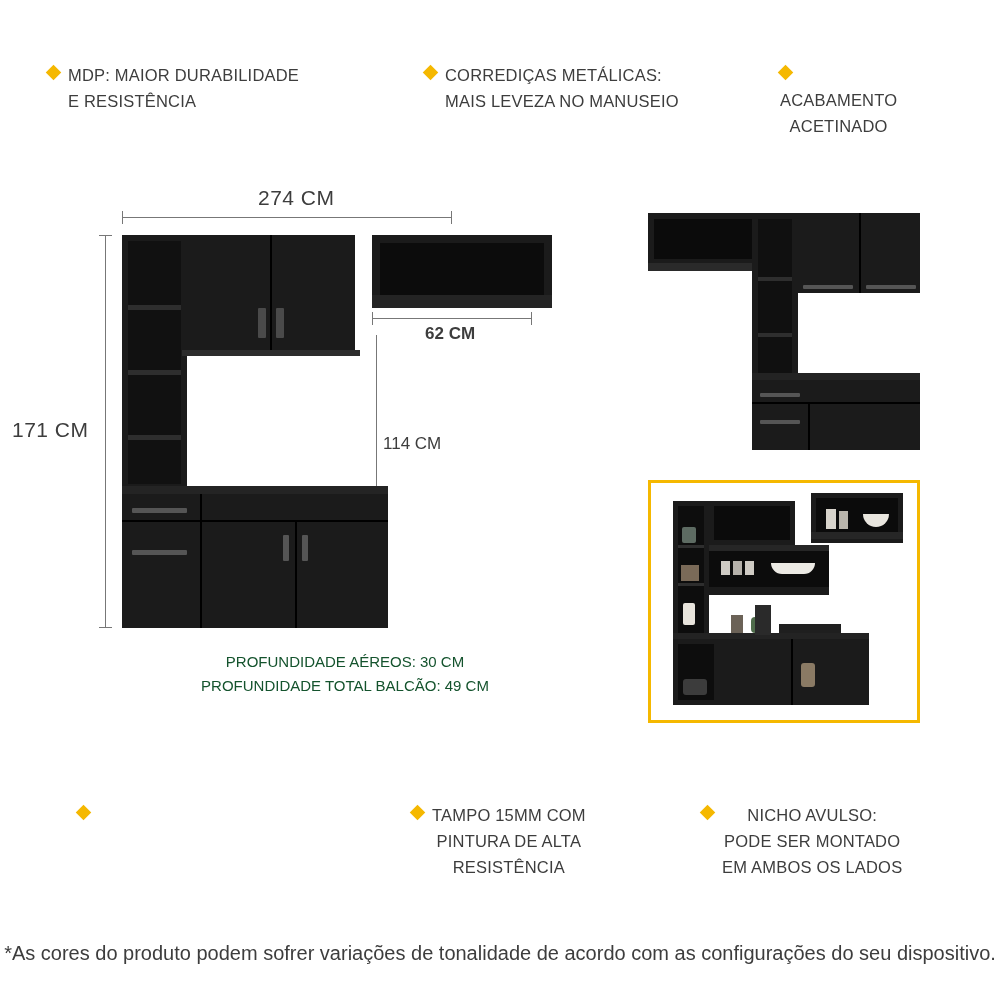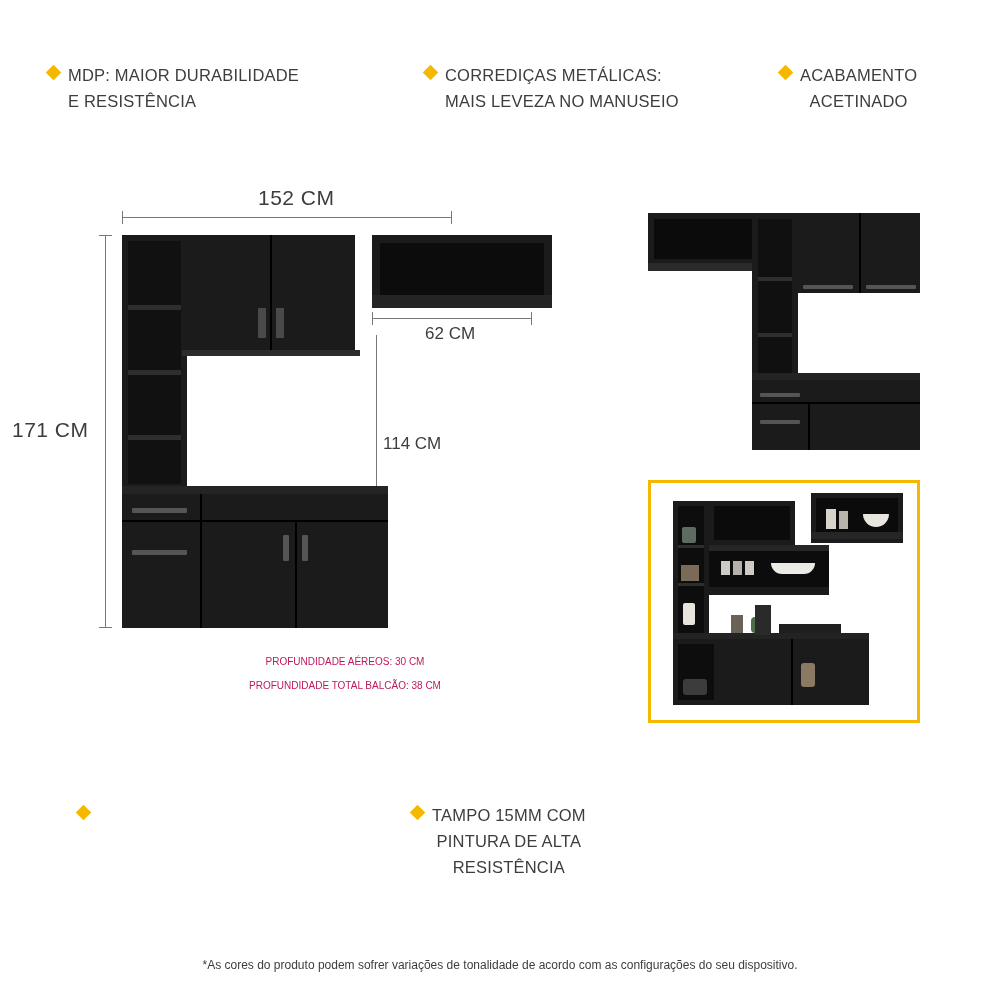--- a/index.html
+++ b/index.html
@@ -40,36 +40,35 @@
     line-height: 26px;
     color: #3d3d3d;
     letter-spacing: .2px;
     white-space: pre-line;
   }
   .feature.center .feature-text { text-align: center; }
 
   
   #feat-mdp      { left: 48px;  top: 62px;  width: 330px; }
   #feat-corr     { left: 425px; top: 62px;  width: 320px; }
-  #feat-acab     { left: 780px; top: 62px;  width: 220px; }
+  #feat-acab     { left: 780px; top: 62px;  width: 220px; flex-direction: column; }
 
   
   #feat-armario  { left: 78px;  top: 802px; width: 300px; }
   #feat-tampo    { left: 412px; top: 802px; width: 250px; }
   #feat-nicho    { left: 702px; top: 802px; width: 260px; }
 
   
   #footnote {
     position: absolute;
     left: 0; right: 0;
     top: 942px;
     text-align: center;
-    font-size: 12px;
-    color: #3d3d3d;
-    margin-top: 16px;
+    font-size: 20px;
+    color: #3d3d3d;
   }
 
   
   #tech {
     position: absolute;
     left: 100px;
     top: 190px;
     width: 470px;
     height: 520px;
   }
@@ -87,23 +86,23 @@
     white-space: nowrap;
   }
 
   
   #depth-captions {
     position: absolute;
     left: 110px;
     top: 650px;
     width: 470px;
     text-align: center;
-    font-size: 10px;
+    font-size: 15px;
     line-height: 24px;
-    color: #be185d;
+    color: #14532d;
   }
 
   
   #render-top {
     position: absolute;
     left: 640px;
     top: 205px;
     width: 300px;
     height: 265px;
   }
@@ -147,31 +146,31 @@
     <span class="diamond"></span>
     <span class="feature-text">ACABAMENTO
 ACETINADO</span>
   </div>
 
   <div id="tech">
 
     <div class="edge" style="left:22px; top:27px; width:330px; height:1px; background:#777;"></div>
     <div class="edge" style="left:22px; top:21px; width:1px; height:13px; background:#777;"></div>
     <div class="edge" style="left:351px; top:21px; width:1px; height:13px; background:#777;"></div>
-    <div class="dim-label" style="left:158px; top:-4px;">152 CM</div>
+    <div class="dim-label" style="left:158px; top:-4px;">274 CM</div>
 
     <div class="edge" style="left:5px; top:45px; width:1px; height:393px; background:#777;"></div>
     <div class="edge" style="left:-1px; top:45px; width:13px; height:1px; background:#777;"></div>
     <div class="edge" style="left:-1px; top:437px; width:13px; height:1px; background:#777;"></div>
     <div class="dim-label" style="left:-88px; top:228px;">171 CM</div>
 
     <div class="edge" style="left:272px; top:128px; width:160px; height:1px; background:#777;"></div>
     <div class="edge" style="left:272px; top:122px; width:1px; height:13px; background:#777;"></div>
     <div class="edge" style="left:431px; top:122px; width:1px; height:13px; background:#777;"></div>
-    <div class="dim-small" style="left:325px; top:134px;">62 CM</div>
+    <div class="dim-small" style="left:325px; top:134px;font-weight:bold;">62 CM</div>
 
     <div class="edge" style="left:276px; top:145px; width:1px; height:292px; background:#777;"></div>
     <div class="edge" style="left:270px; top:437px; width:13px; height:1px; background:#777;"></div>
     <div class="dim-small" style="left:283px; top:244px;">114 CM</div>
 
     <div class="blk" style="left:22px; top:45px; width:65px; height:255px;"></div>
     <div class="blk-d" style="left:28px; top:51px; width:53px; height:243px; background:#111;"></div>
     <div class="edge" style="left:28px; top:115px; width:53px; height:5px; background:#2e2e2e;"></div>
     <div class="edge" style="left:28px; top:180px; width:53px; height:5px; background:#2e2e2e;"></div>
     <div class="edge" style="left:28px; top:245px; width:53px; height:5px; background:#2e2e2e;"></div>
@@ -197,21 +196,21 @@
     <div class="seam" style="left:100px; top:304px; width:2px; height:134px;"></div>
     <div class="seam" style="left:195px; top:332px; width:2px; height:106px;"></div>
     <div class="handle" style="left:32px; top:318px; width:55px; height:5px;"></div>
     <div class="handle" style="left:32px; top:360px; width:55px; height:5px;"></div>
     <div class="handle" style="left:183px; top:345px; width:6px; height:26px;"></div>
     <div class="handle" style="left:202px; top:345px; width:6px; height:26px;"></div>
   </div>
 
   <div id="depth-captions">
     <div>PROFUNDIDADE AÉREOS: 30 CM</div>
-    <div>PROFUNDIDADE TOTAL BALCÃO: 38 CM</div>
+    <div>PROFUNDIDADE TOTAL BALCÃO: 49 CM</div>
   </div>
 
   <div id="render-top">
 
     <div class="blk" style="left:8px; top:8px; width:135px; height:58px;"></div>
     <div class="blk-d" style="left:14px; top:14px; width:123px; height:40px; background:#0b0b0b;"></div>
     <div class="blk-l" style="left:8px; top:58px; width:135px; height:8px; background:#2a2a2a;"></div>
 
     <div class="blk" style="left:112px; top:8px; width:46px; height:185px;"></div>
     <div class="blk-d" style="left:118px; top:14px; width:34px; height:173px; background:#101010;"></div>
@@ -279,16 +278,22 @@
     <span class="diamond"></span>
   </div>
 
   <div class="feature center" id="feat-tampo">
     <span class="diamond"></span>
     <span class="feature-text">TAMPO 15MM COM
 PINTURA DE ALTA
 RESISTÊNCIA</span>
   </div>
 
+  <div class="feature center" id="feat-nicho">
+    <span class="diamond"></span>
+    <span class="feature-text">NICHO AVULSO:
+PODE SER MONTADO
+EM AMBOS OS LADOS</span>
+  </div>
 
   <div id="footnote">*As cores do produto podem sofrer variações de tonalidade de acordo com as configurações do seu dispositivo.</div>
 
 </div>
 
 </body></html>

